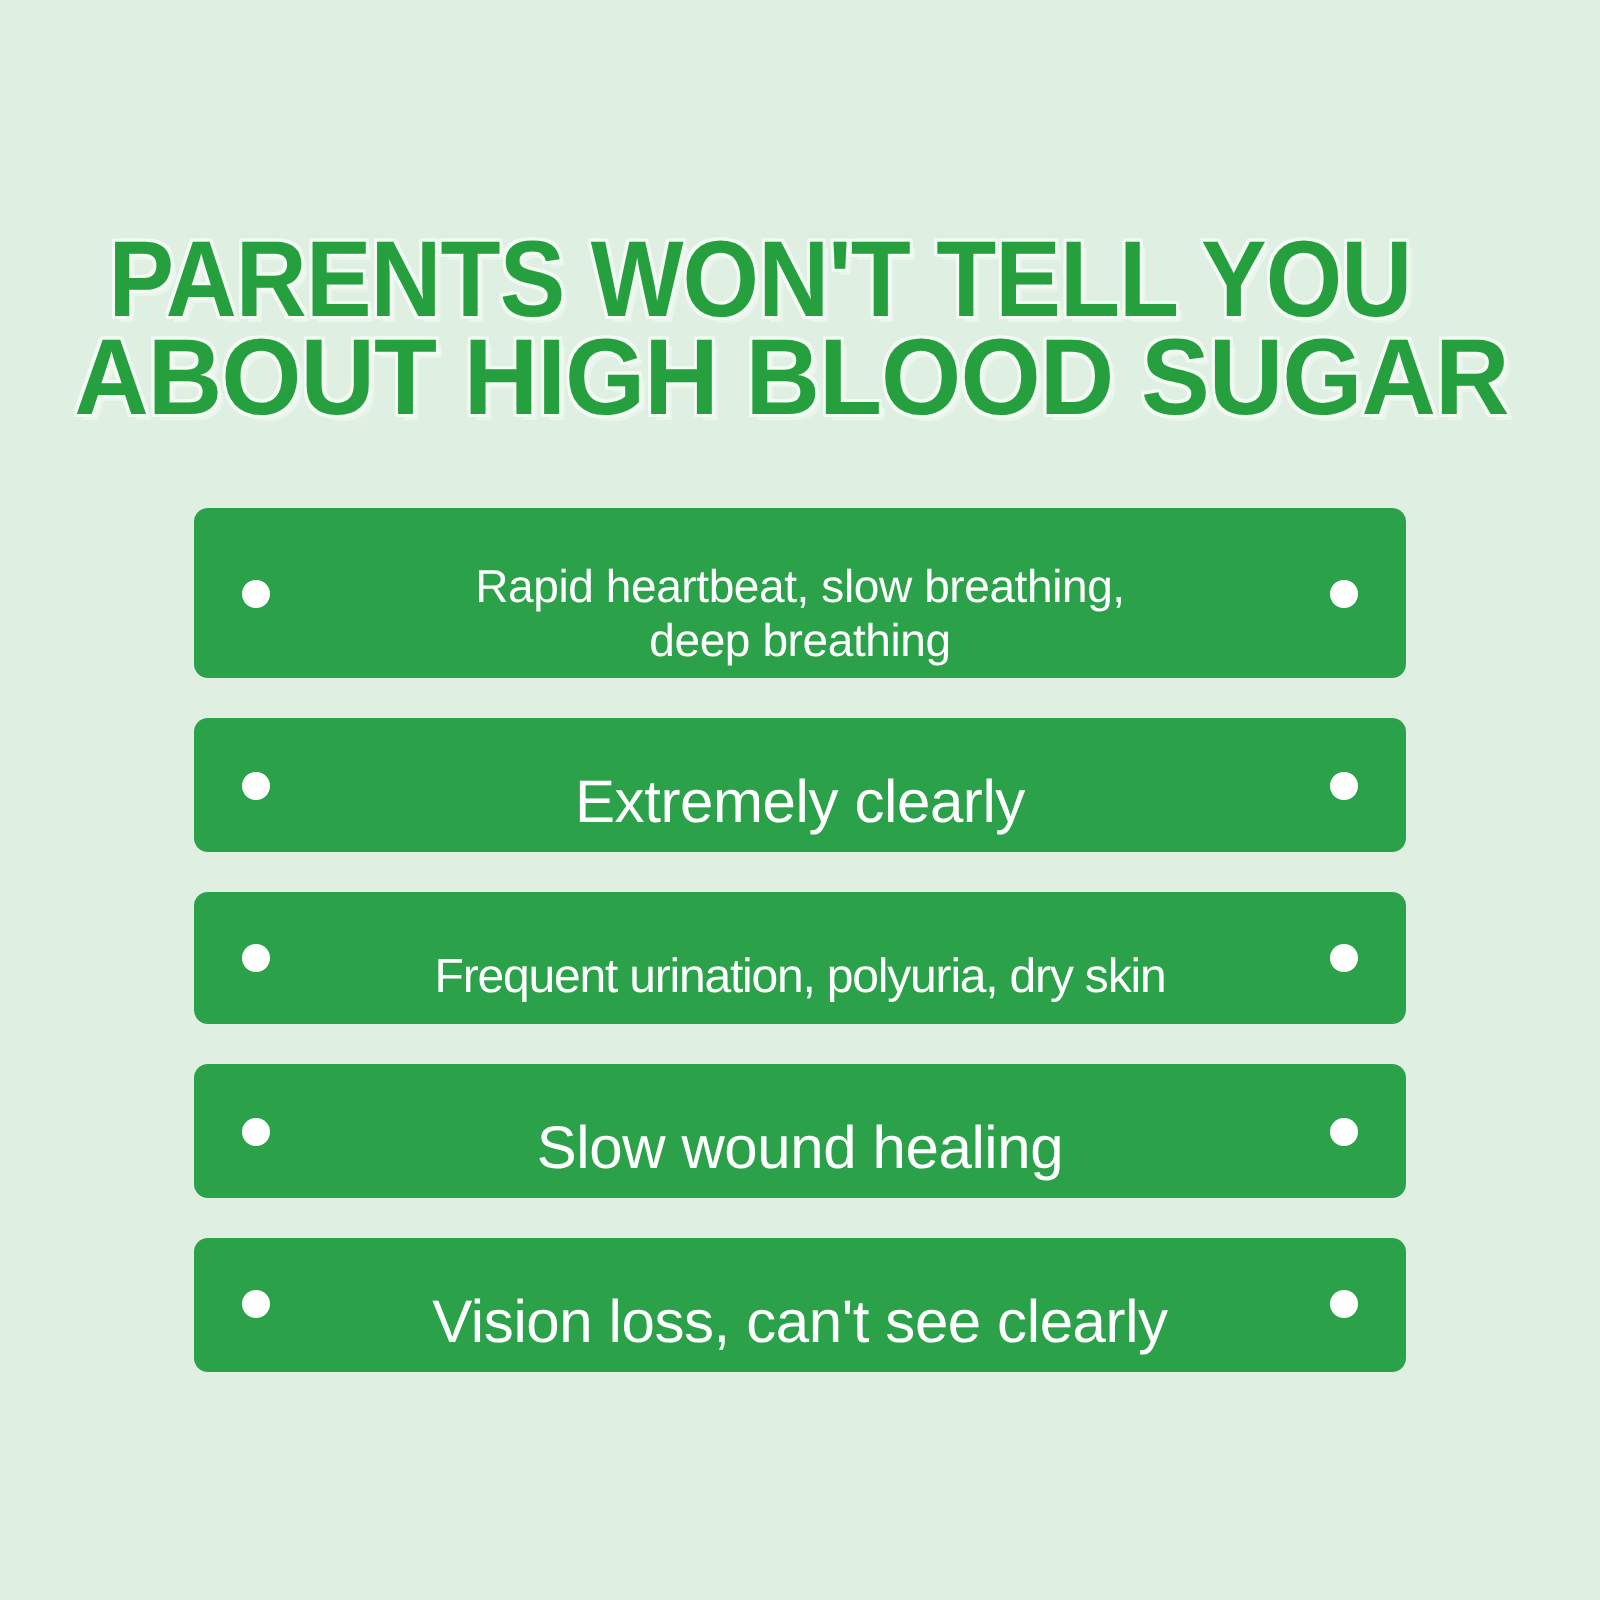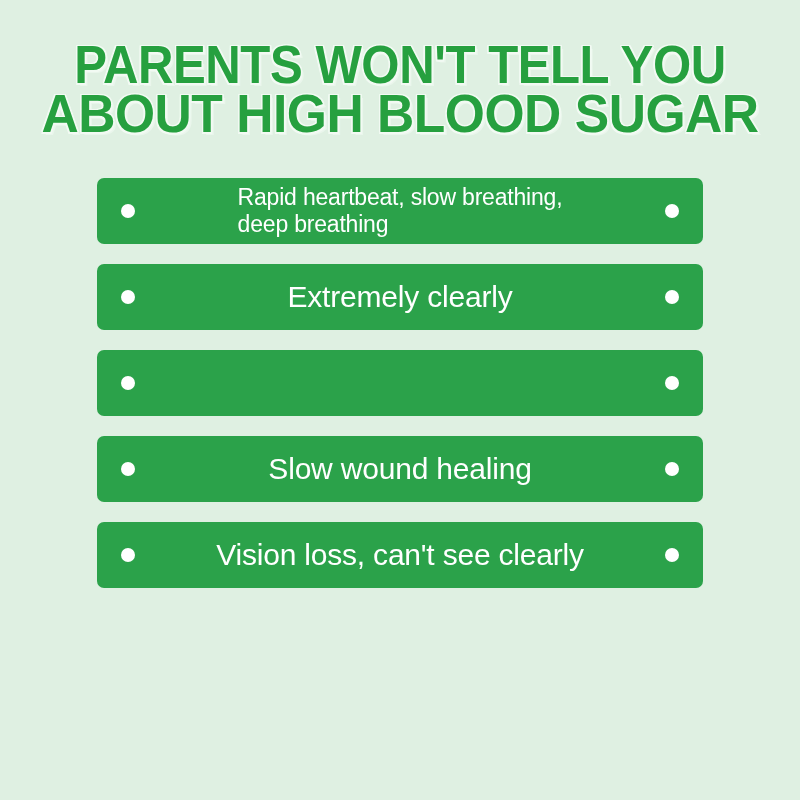--- a/index.html
+++ b/index.html
@@ -20,23 +20,23 @@
     height: 800px;
     position: relative;
     display: flex;
     flex-direction: column;
     align-items: center;
     box-sizing: border-box;
   }
 
   
   .headline {
-    margin-top: 40px;
+    margin-top: 116px;
     width: 760px;
-    text-align: center;
+    text-align: left;
     user-select: none;
   }
   .headline-line {
     display: block;
     color: #26a03f;
     font-family: "Liberation Sans", sans-serif;
     font-weight: bold;
     font-size: 54px;
     line-height: 49px;
     letter-spacing: -0.5px;
@@ -86,26 +86,27 @@
     height: 14px;
     margin-top: -7px;
     background: #ffffff;
     border-radius: 50%;
   }
   .bar-dot.left  { left: 24px; }
   .bar-dot.right { right: 24px; }
 
   .bar-text {
     color: #ffffff;
-    text-align: left;
+    text-align: center;
     font-family: "Liberation Sans", sans-serif;
     font-weight: 400;
     letter-spacing: -0.2px;
     line-height: 1.16;
     white-space: pre-line;
+    margin-top: 20px;
   }
   .bar-text.size-sm  { font-size: 23px; }
   .bar-text.size-md  { font-size: 24px; letter-spacing: -0.6px; }
   .bar-text.size-lg  { font-size: 30px; }
 
   .bar.two-line { min-height: 66px; }
 </style>
 </head>
 <body>
 
@@ -127,20 +128,21 @@
 
 
     <div class="bar">
       <span class="bar-dot left"></span>
       <span class="bar-text size-lg">Extremely clearly</span>
       <span class="bar-dot right"></span>
     </div>
 
     <div class="bar">
       <span class="bar-dot left"></span>
+      <span class="bar-text size-md">Frequent urination, polyuria, dry skin</span>
       <span class="bar-dot right"></span>
     </div>
 
     <div class="bar">
       <span class="bar-dot left"></span>
       <span class="bar-text size-lg">Slow wound healing</span>
       <span class="bar-dot right"></span>
     </div>
 
     <div class="bar">

